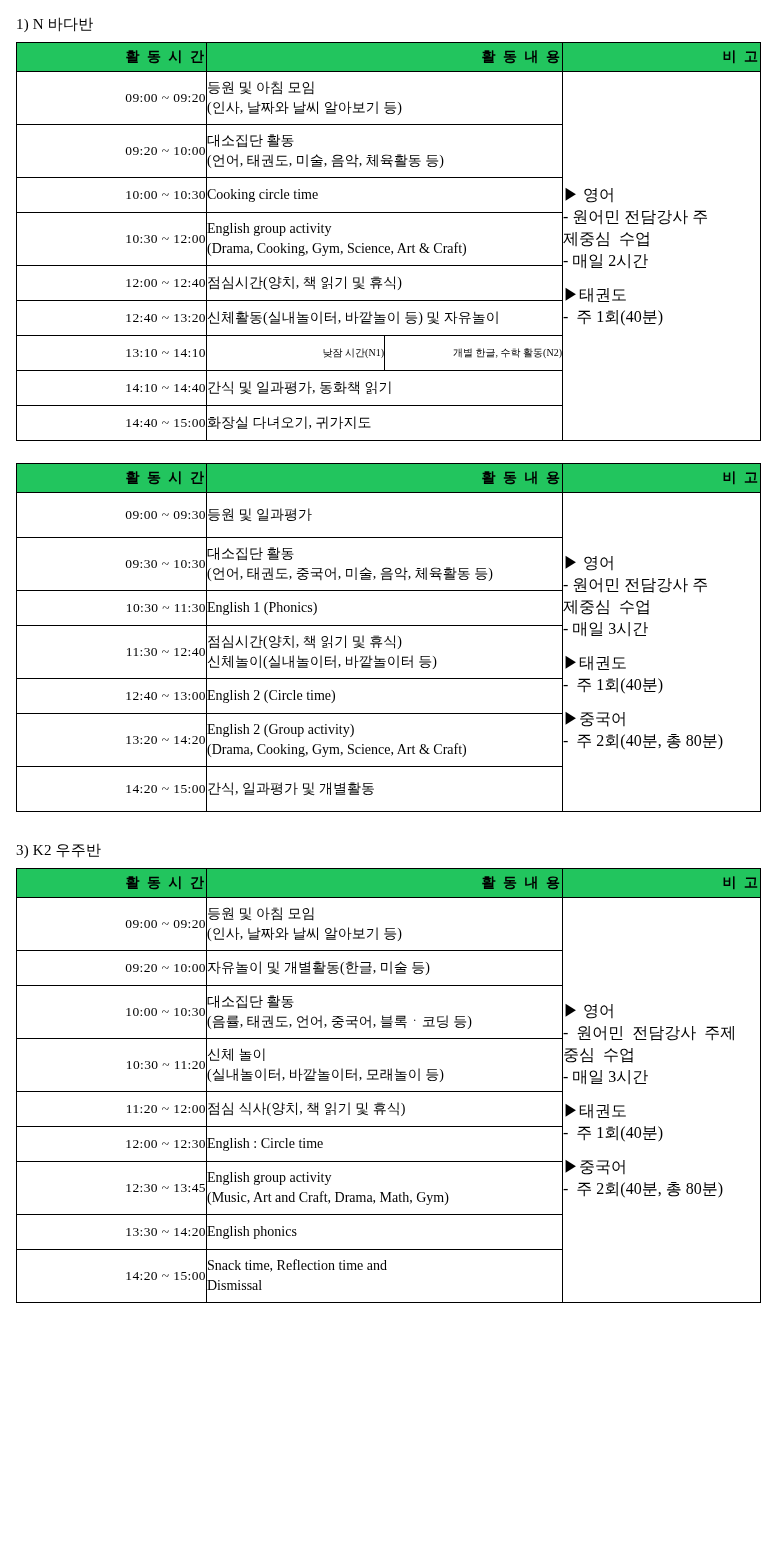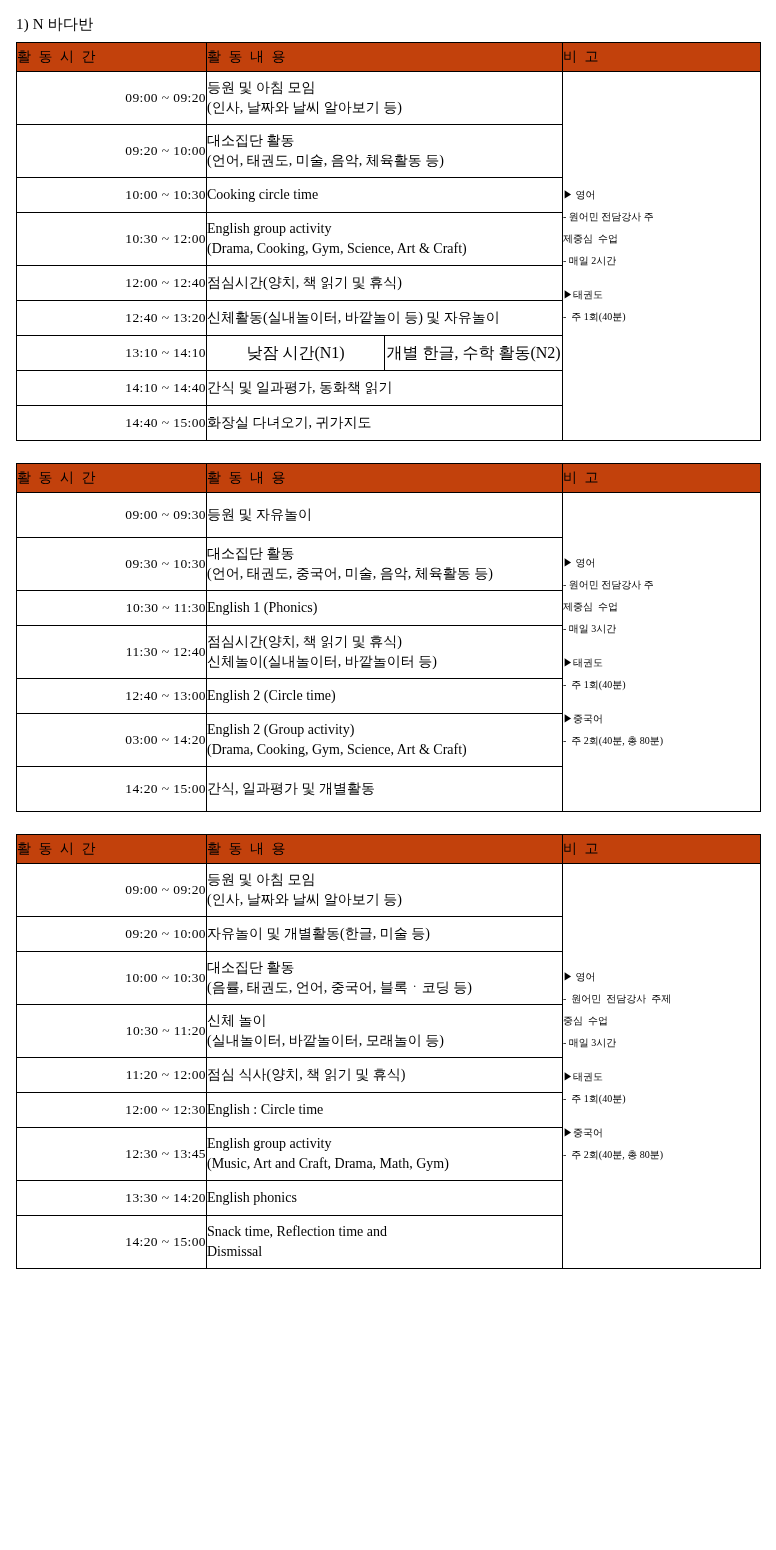--- a/index.html
+++ b/index.html
@@ -31,55 +31,55 @@
     width: 744px;
     table-layout: fixed;
     margin-left: 2px;
   }
   table.sched td, table.sched th {
     border: 1px solid #000000;
     padding: 0;
     vertical-align: middle;
   }
   thead th {
-    background: #c2410c;
+    background: #22c55e;
     height: 28px;
-    font-weight: normal;
+    font-weight: bold;
     font-size: 14px;
-    text-align: left;
+    text-align: right;
     letter-spacing: 2px;
   }
   .col-time { width: 190px; }
   .col-act  { width: 356px; }
   .col-note { width: 198px; }
 
   td.time {
     text-align: right;
     font-size: 13.5px;
     letter-spacing: 0.4px;
     padding: 4px 2px;
   }
   td.act {
     font-size: 14px;
     padding: 7px 8px 7px 10px;
     line-height: 20px;
     margin-top: 40px;
   }
   td.act .l2 { display: block; }
   td.note {
-    font-size: 10px;
+    font-size: 16px;
     padding: 8px 6px 8px 8px;
     line-height: 22px;
     vertical-align: middle;
   }
   td.note .nl { display: block; white-space: pre-wrap; }
   td.note .gap { display: block; height: 12px; }
   .split-left, .split-right {
-    text-align: center;
-    font-size: 16px;
+    text-align: right;
+    font-size: 10px;
     padding: 7px 4px;
   }
   .h1row td { height: 52px; }
   .h2row td { height: 34px; }
 </style>
 </head>
 <body>
 
 <div class="page">
 
@@ -175,21 +175,21 @@
     <thead>
       <tr>
         <th>활 동 시 간</th>
         <th>활 동 내 용</th>
         <th>비 고</th>
       </tr>
     </thead>
     <tbody>
       <tr class="h2row">
         <td class="time">09:00 ~ 09:30</td>
-        <td class="act" style="height:44px">등원 및 자유놀이</td>
+        <td class="act" style="height:44px">등원 및 일과평가</td>
         <td class="note" rowspan="7">
           <span class="nl">▶ 영어</span>
           <span class="nl">- 원어민 전담강사 주</span>
           <span class="nl">제중심  수업</span>
           <span class="nl">- 매일 3시간</span>
           <span class="gap"></span>
           <span class="nl">▶태권도</span>
           <span class="nl">-  주 1회(40분)</span>
           <span class="gap"></span>
           <span class="nl">▶중국어</span>
@@ -212,35 +212,36 @@
         <td class="act">
           <span class="l2">점심시간(양치, 책 읽기 및 휴식)</span>
           <span class="l2">신체놀이(실내놀이터, 바깥놀이터 등)</span>
         </td>
       </tr>
       <tr class="h2row">
         <td class="time">12:40 ~ 13:00</td>
         <td class="act">English 2 (Circle time)</td>
       </tr>
       <tr class="h1row">
-        <td class="time">03:00 ~ 14:20</td>
+        <td class="time">13:20 ~ 14:20</td>
         <td class="act">
           <span class="l2">English 2 (Group activity)</span>
           <span class="l2">(Drama, Cooking, Gym, Science, Art &amp; Craft)</span>
         </td>
       </tr>
       <tr class="h2row">
         <td class="time">14:20 ~ 15:00</td>
         <td class="act" style="height:44px">간식, 일과평가 및 개별활동</td>
       </tr>
     </tbody>
   </table>
 
   <div class="spacer-lg"></div>
 
+  <div class="section-title">3) K2 우주반</div>
   <table class="sched">
     <colgroup>
       <col class="col-time">
         <col class="col-act">
         <col class="col-note">
     </colgroup>
     <thead>
       <tr>
         <th>활 동 시 간</th>
         <th>활 동 내 용</th>

